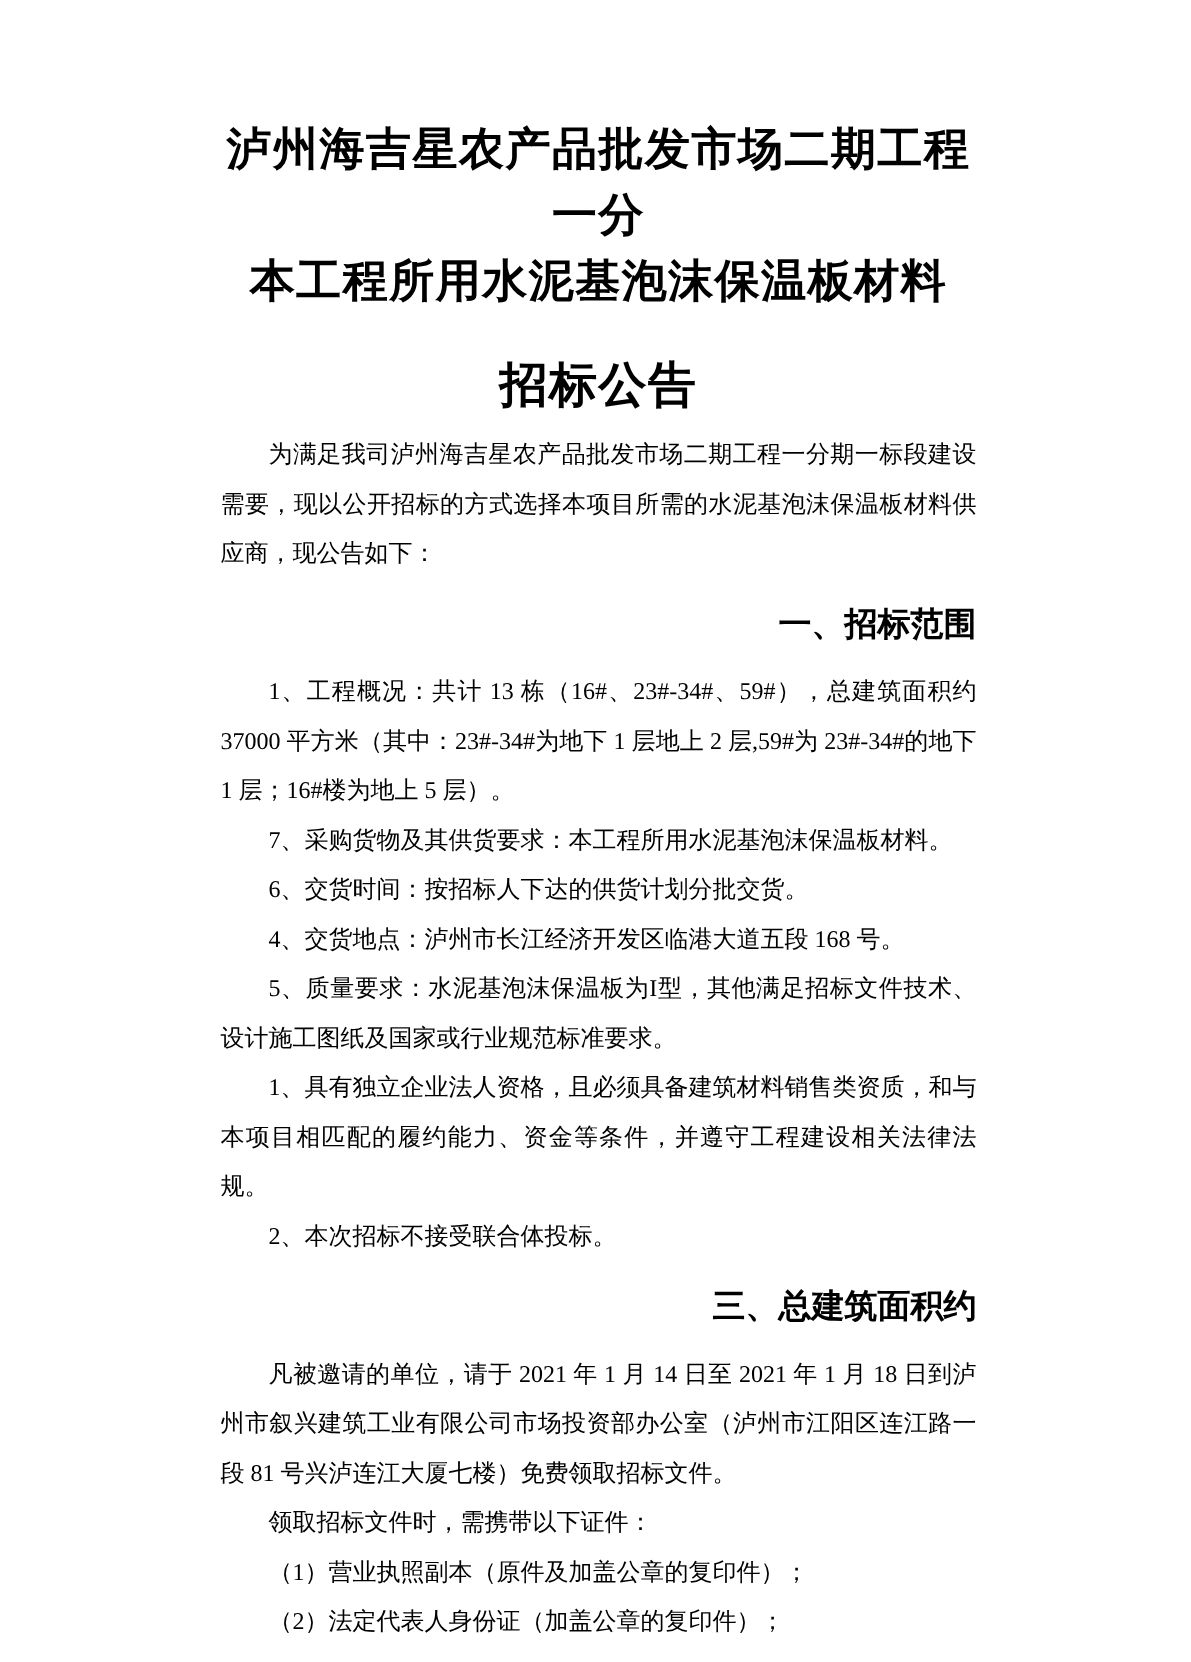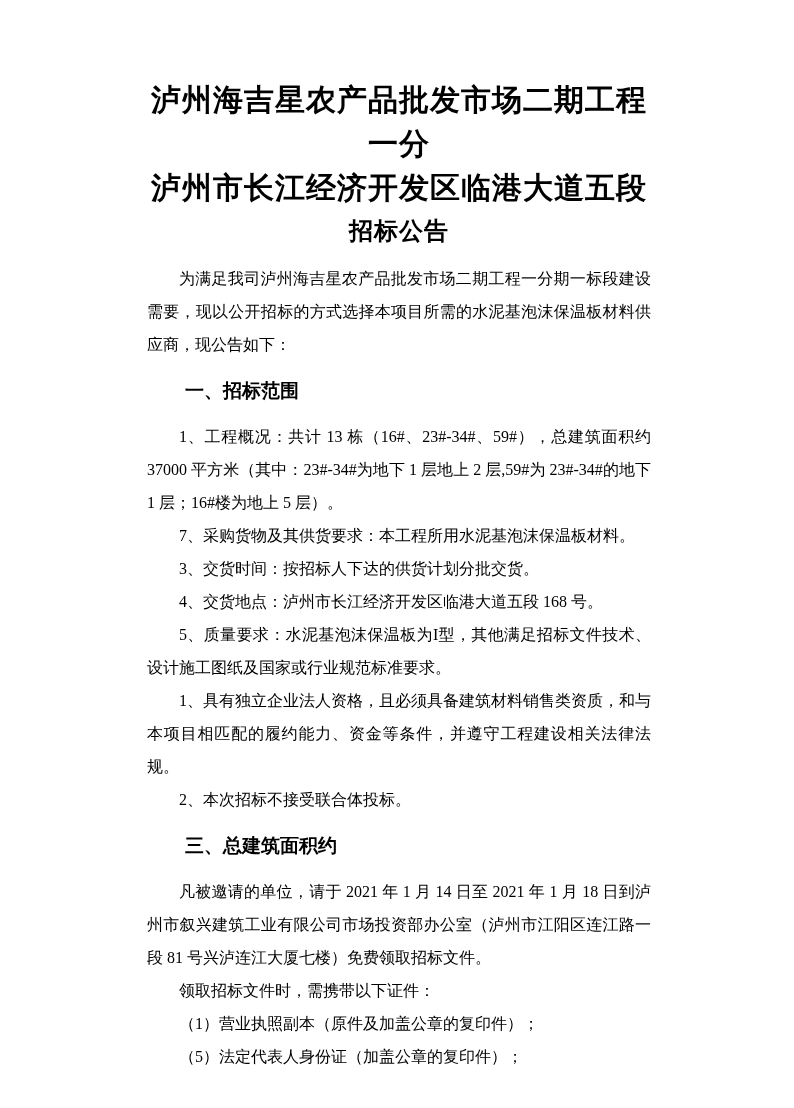--- a/index.html
+++ b/index.html
@@ -24,71 +24,73 @@
     font-weight: bold;
     color: #000000;
   }
   .title-line {
     display: block;
     font-size: 30px;
     line-height: 44px;
     letter-spacing: 1px;
   }
   .title-sub {
-    font-size: 24px;
+    font-size: 32px;
     line-height: 42px;
+    margin-top: 25px;
   }
   .para {
     margin: 0;
     font-size: 16px;
     line-height: 33px;
     text-indent: 2em;
     text-align: justify;
     word-break: break-word;
   }
   .intro {
     margin-top: 6px;
   }
   .section-heading {
     margin: 13px 0 13px 0;
     font-family: "Liberation Sans", "DejaVu Sans", sans-serif;
-    font-size: 19px;
+    font-size: 22px;
     font-weight: bold;
     line-height: 33px;
     text-indent: 2em;
+    text-align: right;
   }
 </style>
 </head>
 <body>
 
 <div class="page">
 
   <h1 class="doc-title">
     <span class="title-line">泸州海吉星农产品批发市场二期工程一分</span>
-    <span class="title-line">泸州市长江经济开发区临港大道五段</span>
+    <span class="title-line">本工程所用水泥基泡沫保温板材料</span>
     <span class="title-line title-sub">招标公告</span>
   </h1>
 
   <p class="para intro">为满足我司泸州海吉星农产品批发市场二期工程一分期一标段建设需要，现以公开招标的方式选择本项目所需的水泥基泡沫保温板材料供应商，现公告如下：</p>
 
   <div>
     <h2 class="section-heading">一、招标范围</h2>
     <p class="para">1、工程概况：共计 13 栋（16#、23#-34#、59#），总建筑面积约 37000 平方米（其中：23#-34#为地下 1 层地上 2 层,59#为 23#-34#的地下 1 层；16#楼为地上 5 层）。</p>
     <p class="para">7、采购货物及其供货要求：本工程所用水泥基泡沫保温板材料。</p>
-    <p class="para">3、交货时间：按招标人下达的供货计划分批交货。</p>
+    <p class="para">6、交货时间：按招标人下达的供货计划分批交货。</p>
     <p class="para">4、交货地点：泸州市长江经济开发区临港大道五段 168 号。</p>
     <p class="para">5、质量要求：水泥基泡沫保温板为I型，其他满足招标文件技术、设计施工图纸及国家或行业规范标准要求。</p>
   </div>
 
   <div>
     <p class="para">1、具有独立企业法人资格，且必须具备建筑材料销售类资质，和与本项目相匹配的履约能力、资金等条件，并遵守工程建设相关法律法规。</p>
     <p class="para">2、本次招标不接受联合体投标。</p>
   </div>
 
   <div>
     <h2 class="section-heading">三、总建筑面积约</h2>
     <p class="para">凡被邀请的单位，请于 2021 年 1 月 14 日至 2021 年 1 月 18 日到泸州市叙兴建筑工业有限公司市场投资部办公室（泸州市江阳区连江路一段 81 号兴泸连江大厦七楼）免费领取招标文件。</p>
     <p class="para">领取招标文件时，需携带以下证件：</p>
     <p class="para">（1）营业执照副本（原件及加盖公章的复印件）；</p>
-    <p class="para">（5）法定代表人身份证（加盖公章的复印件）；</p>
+    <p class="para">（2）法定代表人身份证（加盖公章的复印件）；</p>
   </div>
 
 </div>
 
 </body></html>

